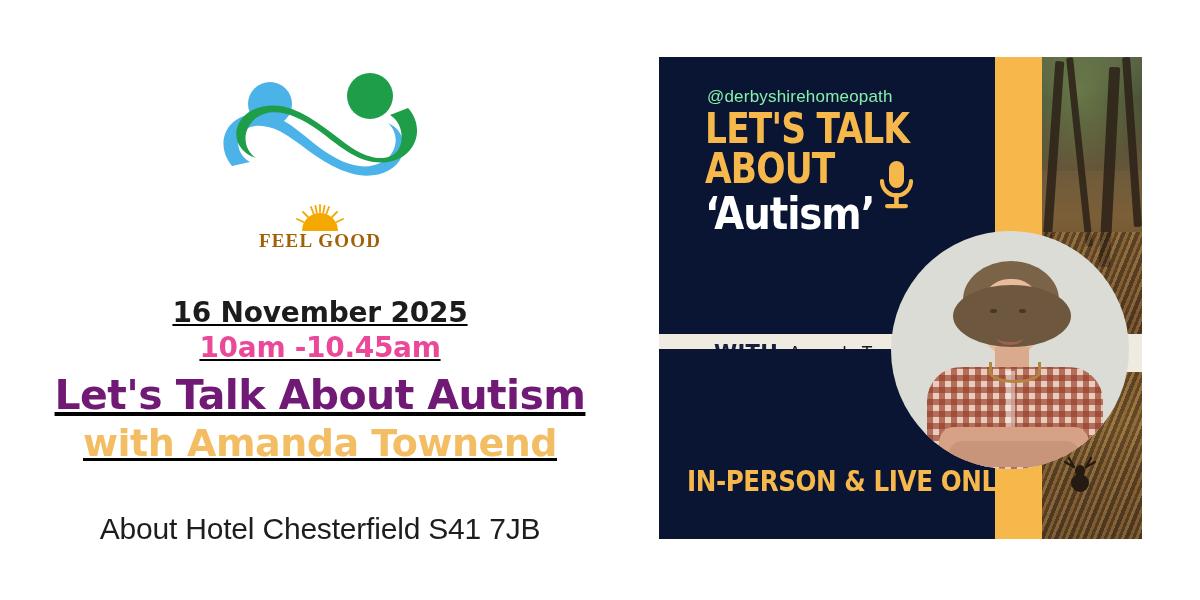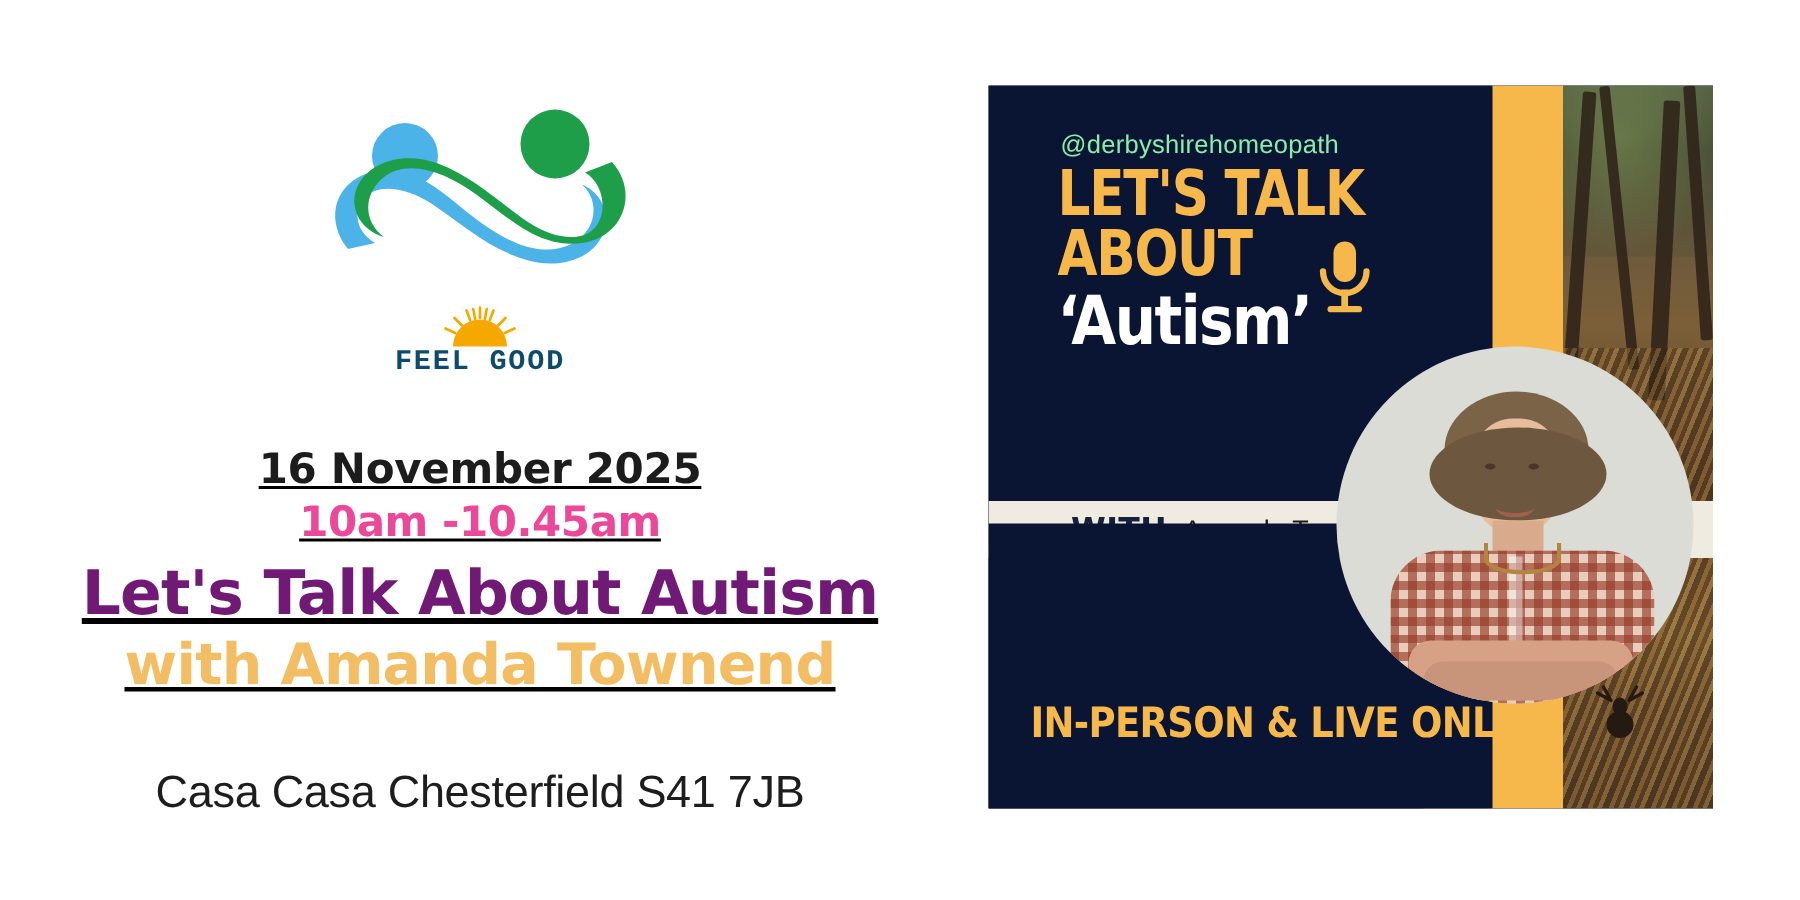--- a/index.html
+++ b/index.html
@@ -49,25 +49,25 @@
     color: #4bb3e8;
     white-space: nowrap;
   }
   #feelgood-block {
     margin-top: 2px;
     text-align: center;
   }
   #sun-icon { display: block; margin: 0 auto; }
   #feelgood-text {
     display: block;
-    font-family: Liberation Mono, monospace;
+    font-family: Liberation Serif, serif;
     font-weight: 700;
     font-size: 19px;
     letter-spacing: 1.2px;
-    color: #0c4a6e;
+    color: #a16207;
     margin-top: -2px;
   }
 
   
   #event-text {
     position: absolute;
     left: 0; top: 296px;
     width: 640px;
     text-align: center;
     text-decoration: underline;
@@ -432,21 +432,21 @@
       </div>
     </div>
 
     <div id="event-text">
       <div class="line-date">16 November 2025</div>
       <div class="line-time">10am -10.45am</div>
       <div class="line-title">Let's Talk About Autism</div>
       <div class="line-speaker">with Amanda Townend</div>
     </div>
 
-    <div id="venue-line">Casa Casa  Chesterfield S41 7JB</div>
+    <div id="venue-line">About Hotel  Chesterfield S41 7JB</div>
   </div>
 
   <div id="poster">
 
     <div id="forest-photo">
       <div class="canopy" style="left:-10px; top:-6px; width:120px; height:120px;"></div>
       <div class="trunk" style="left:6px;  top:4px;  width:9px;  height:210px; transform:rotate(4deg);"></div>
       <div class="trunk" style="left:34px; top:0px;  width:7px;  height:190px; transform:rotate(-6deg);"></div>
       <div class="trunk" style="left:62px; top:10px; width:11px; height:200px; transform:rotate(3deg);"></div>
       <div class="trunk" style="left:86px; top:0px;  width:8px;  height:170px; transform:rotate(-4deg);"></div>

